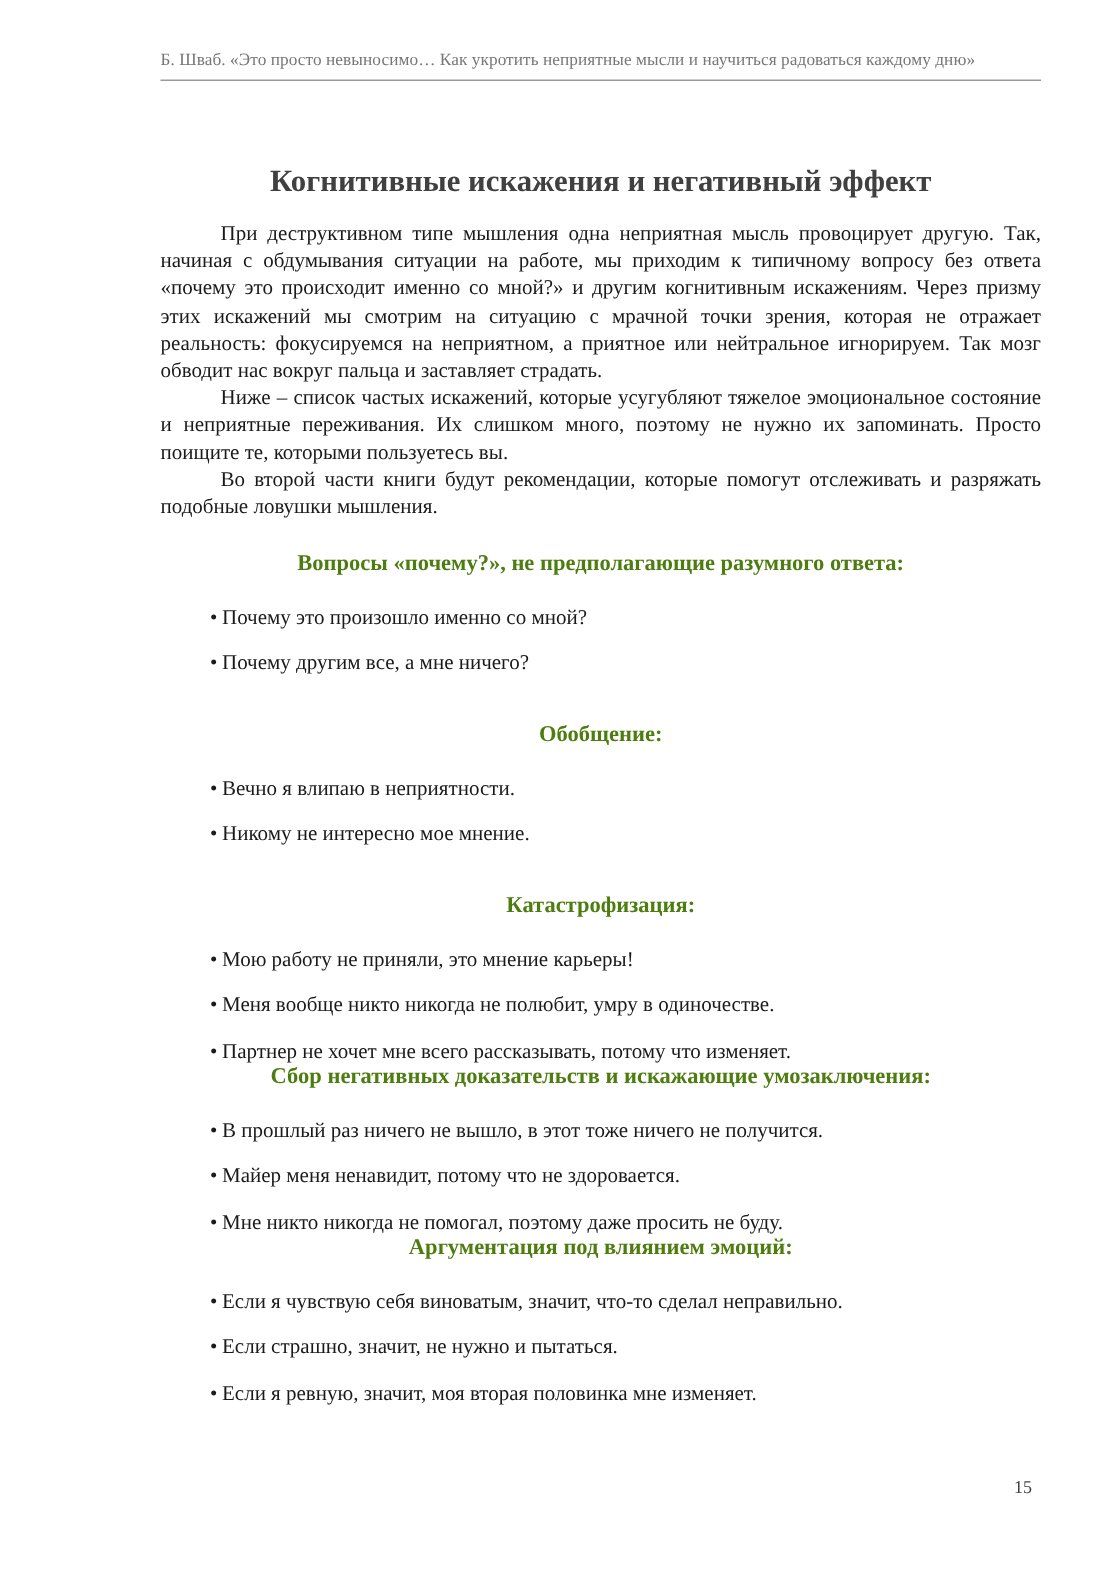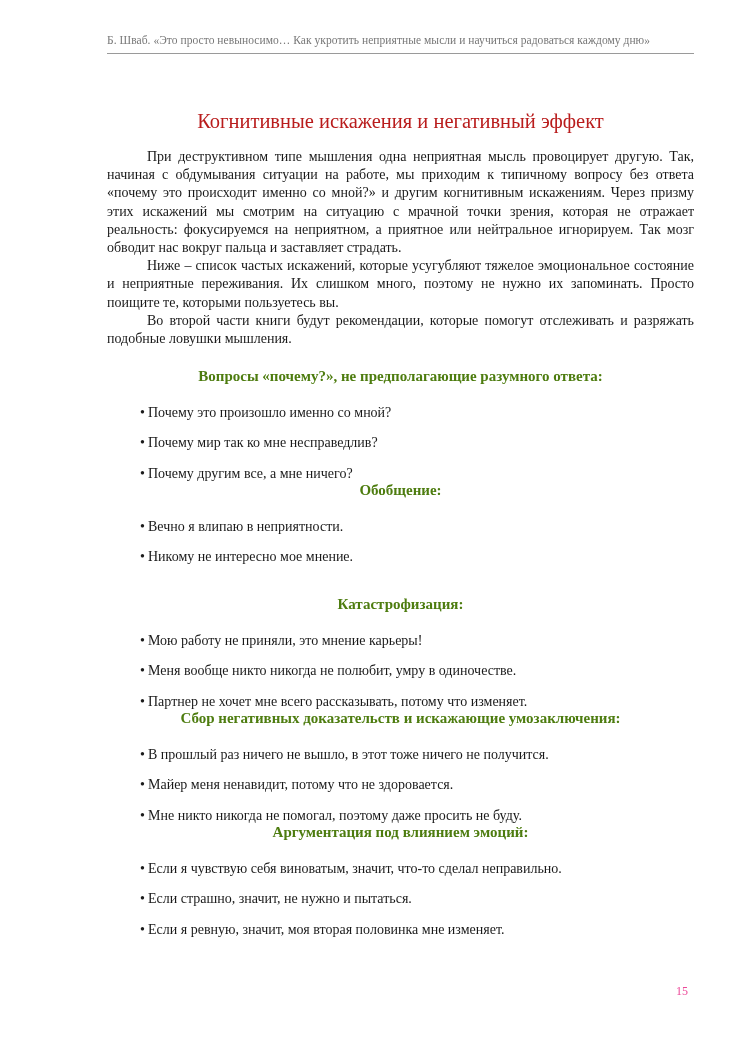--- a/index.html
+++ b/index.html
@@ -3,30 +3,30 @@
 <meta charset="utf-8">
 <style>
   html, body { margin: 0; padding: 0; background: #ffffff; }
   body { width: 745px; height: 1054px; position: relative; overflow: hidden;
          font-family: "Liberation Serif", "DejaVu Serif", serif; color: #1a1a1a; }
   .running-head { position: absolute; left: 107px; top: 34px; width: 587px;
          font-size: 11.5px; color: #777; letter-spacing: 0.05px; white-space: nowrap; }
   .running-rule { position: absolute; left: 107px; top: 53px; width: 587px; height: 0;
          border-top: 1px solid #9a9a9a; }
   .content { position: absolute; left: 107px; top: 108px; width: 587px; }
-  h1 { margin: 0; text-align: center; font-size: 20.5px; font-weight: normal; line-height: 26px; color: #b91c1c; }
+  h1 { margin: 0; text-align: center; font-size: 20.5px; font-weight: bold; line-height: 26px; color: #404040; }
   .intro { margin-top: 14px; }
   .intro p { margin: 0; font-size: 14px; line-height: 18.2px; text-align: justify; text-indent: 40px; }
   h2 { margin: 0; text-align: center; font-size: 15px; font-weight: bold; line-height: 20px; color: #4d7c0f; }
   ul { list-style: none; margin: 0; padding: 0 0 0 33px; }
   li { font-size: 14px; line-height: 18.4px; margin-top: 12px; }
   .bullet { display: inline-block; width: 8px; }
   .section { position: absolute; left: 0; width: 587px; }
   .section ul { margin-top: 18px; }
-  .page-number { position: absolute; left: 676px; top: 984px; font-size: 12px; color: #ec4899; }
+  .page-number { position: absolute; left: 676px; top: 984px; font-size: 12px; color: #404040; }
 </style>
 </head>
 <body>
 
 <div class="running-head">Б.  Шваб.  «Это просто невыносимо… Как укротить неприятные мысли и научиться радоваться каждому дню»</div>
 <div class="running-rule"></div>
 
 <div class="content">
   <h1>Когнитивные искажения и негативный эффект</h1>
   <div class="intro">
@@ -35,21 +35,20 @@
     <p>Во второй части книги будут рекомендации, которые помогут отслеживать и разряжать подобные ловушки мышления.</p>
   </div>
 </div>
 
 <div class="content" style="top:0;">
 
   <div class="section" style="top:366px;">
     <h2>Вопросы «почему?», не предполагающие разумного ответа:</h2>
     <ul>
       <li><span class="bullet">•</span><span>Почему это произошло именно со мной?</span></li>
-      <li><span class="bullet">•</span><span>Почему мир так ко мне несправедлив?</span></li>
       <li><span class="bullet">•</span><span>Почему другим все, а мне ничего?</span></li>
     </ul>
   </div>
 
   <div class="section" style="top:480px;">
     <h2>Обобщение:</h2>
     <ul>
       <li><span class="bullet">•</span><span>Вечно я влипаю в неприятности.</span></li>
       <li><span class="bullet">•</span><span>Никому не интересно мое мнение.</span></li>
     </ul>

